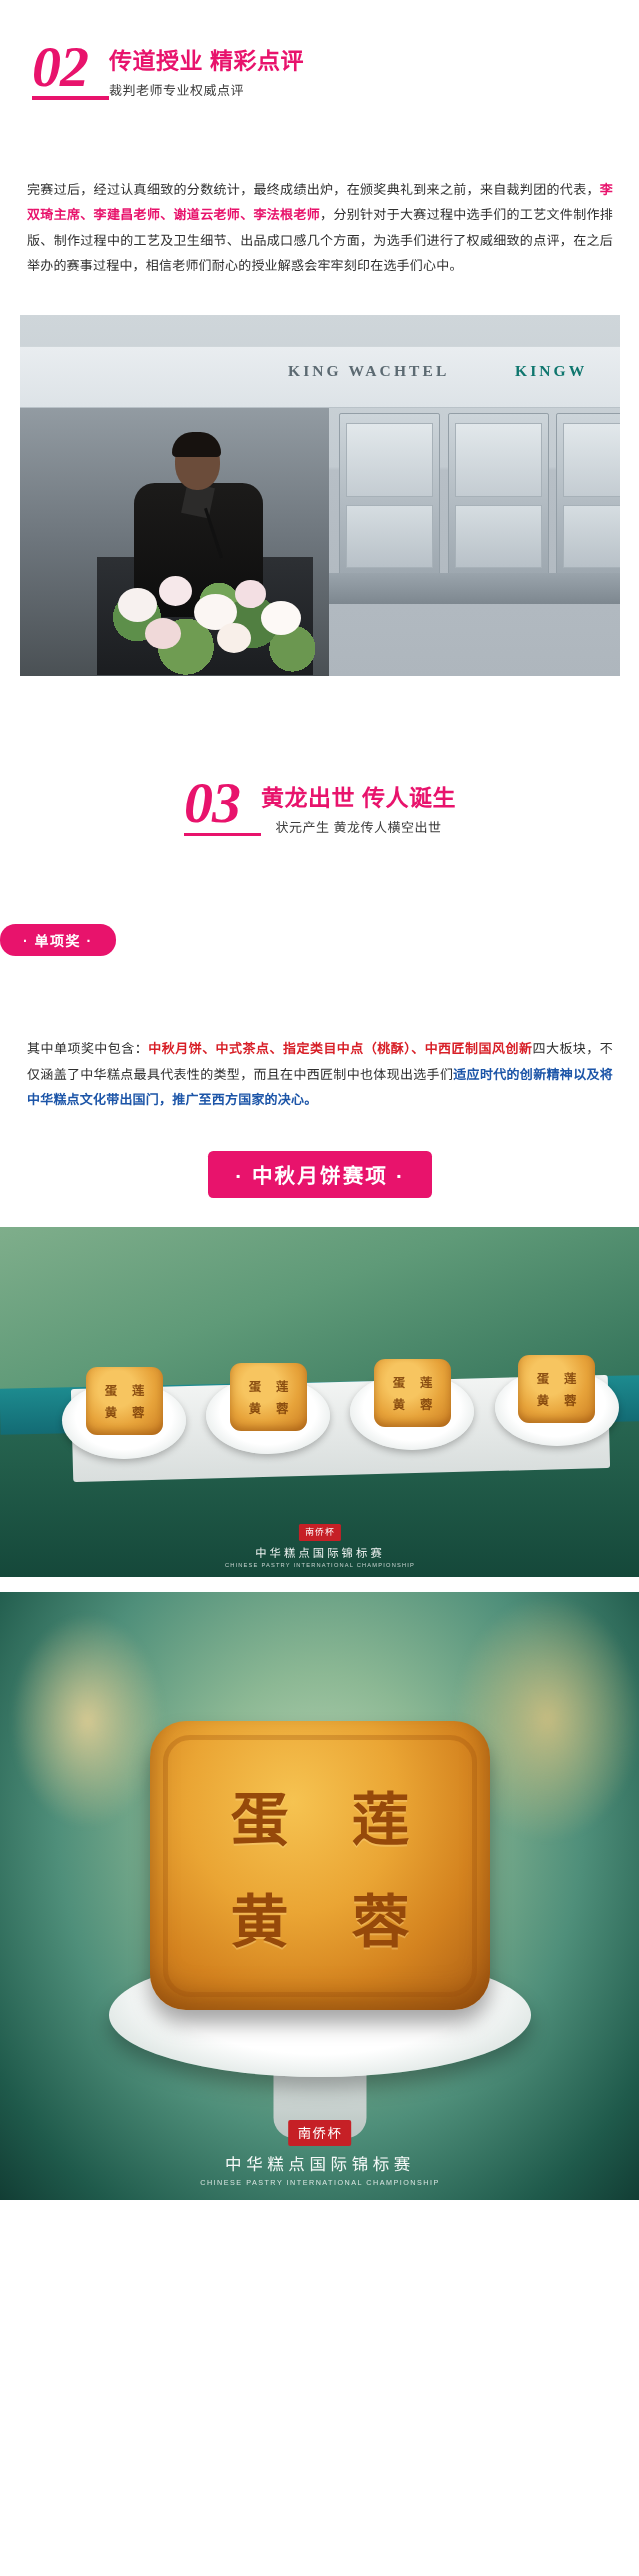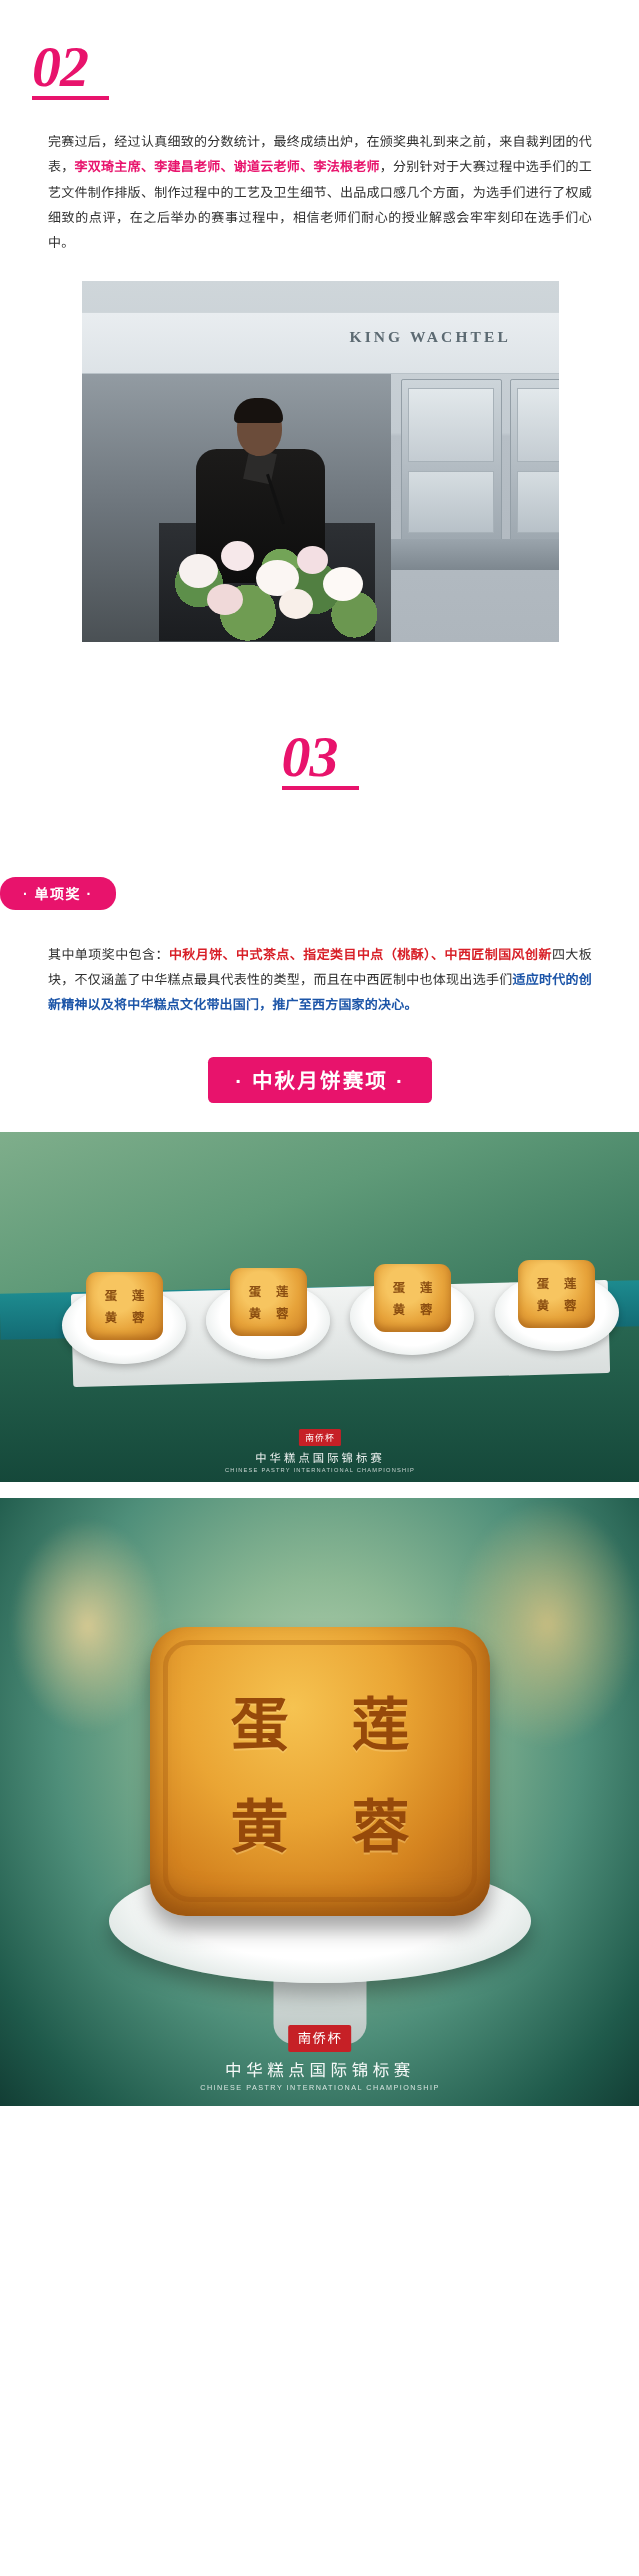--- a/index.html
+++ b/index.html
@@ -65,27 +65,28 @@
     background: #e8136c;
     margin-top: 3.1px;
   }
 
   
   .section-head.center .head-row { justify-content: center; }
   .section-head.center .head-text { text-align: center; padding-top: 8.2px; }
 
   
   .para {
-    padding: 0 48px;
+    padding: 0 27px;
     font-size: 13px;
     line-height: 1.95;
     color: #2f2f2f;
     text-align: justify;
     text-justify: inter-ideograph;
     letter-spacing: 0.2px;
+    margin-top: 48px;
   }
   .hl-pink { color: #e8136c; font-weight: bold; }
   .hl-red  { color: #d81f27; font-weight: bold; }
   .hl-blue { color: #1c55a8; font-weight: bold; }
 
   
   .pill-wrap { }
   .pill {
     display: inline-block;
     background: #e8136c;
@@ -104,22 +105,22 @@
     font-size: 20.6px;
     font-weight: bold;
     letter-spacing: 2.1px;
     padding: 7.2px 27px 9.3px;
     border-radius: 5.2px;
   }
 
   
   .photo {
     position: relative;
-    width: 477px;
-    margin: 0 auto;
+    width: 600px;
+    margin: 12px auto;
     overflow: hidden;
     background: #dcdcdc;
   }
   .photo.full {
     width: 640px;
     margin: 0;
   }
   .photo .cap-br {
     position: absolute;
     right: 8.2px; bottom: 5.2px;
@@ -349,20 +350,24 @@
 
 <div class="page">
 
   <div class="sp" style="height:40px"></div>
 
   <div class="section-head">
     <div class="head-row">
       <div>
         <div class="big-num">02</div>
         <div class="num-underline"></div>
+      </div>
+      <div class="head-text">
+        <div class="head-title">传道授业 精彩点评</div>
+        <div class="head-sub">裁判老师专业权威点评</div>
       </div>
     </div>
   </div>
 
   <div class="sp" style="height:29px"></div>
 
   <div class="para">
     <span>完赛过后，经过认真细致的分数统计，最终成绩出炉，在颁奖典礼到来之前，来自裁判团的代表，</span><span class="hl-pink">李双琦主席、李建昌老师、谢道云老师、李法根老师</span><span>，分别针对于大赛过程中选手们的工艺文件制作排版、制作过程中的工艺及卫生细节、出品成口感几个方面，为选手们进行了权威细致的点评，在之后举办的赛事过程中，相信老师们耐心的授业解惑会牢牢刻印在选手们心中。</span>
   </div>
 
@@ -398,20 +403,24 @@
   </div>
 
   <div class="sp" style="height:88px"></div>
 
   <div class="section-head center">
     <div class="head-row">
       <div>
         <div class="big-num">03</div>
         <div class="num-underline"></div>
       </div>
+      <div class="head-text">
+        <div class="head-title">黄龙出世 传人诞生</div>
+        <div class="head-sub">状元产生 黄龙传人横空出世</div>
+      </div>
     </div>
   </div>
 
   <div class="sp" style="height:32px"></div>
 
   <div class="sp" style="height:17.5px"></div>
 
   <div class="sp" style="height:38px"></div>
 
   <div class="pill-wrap">

